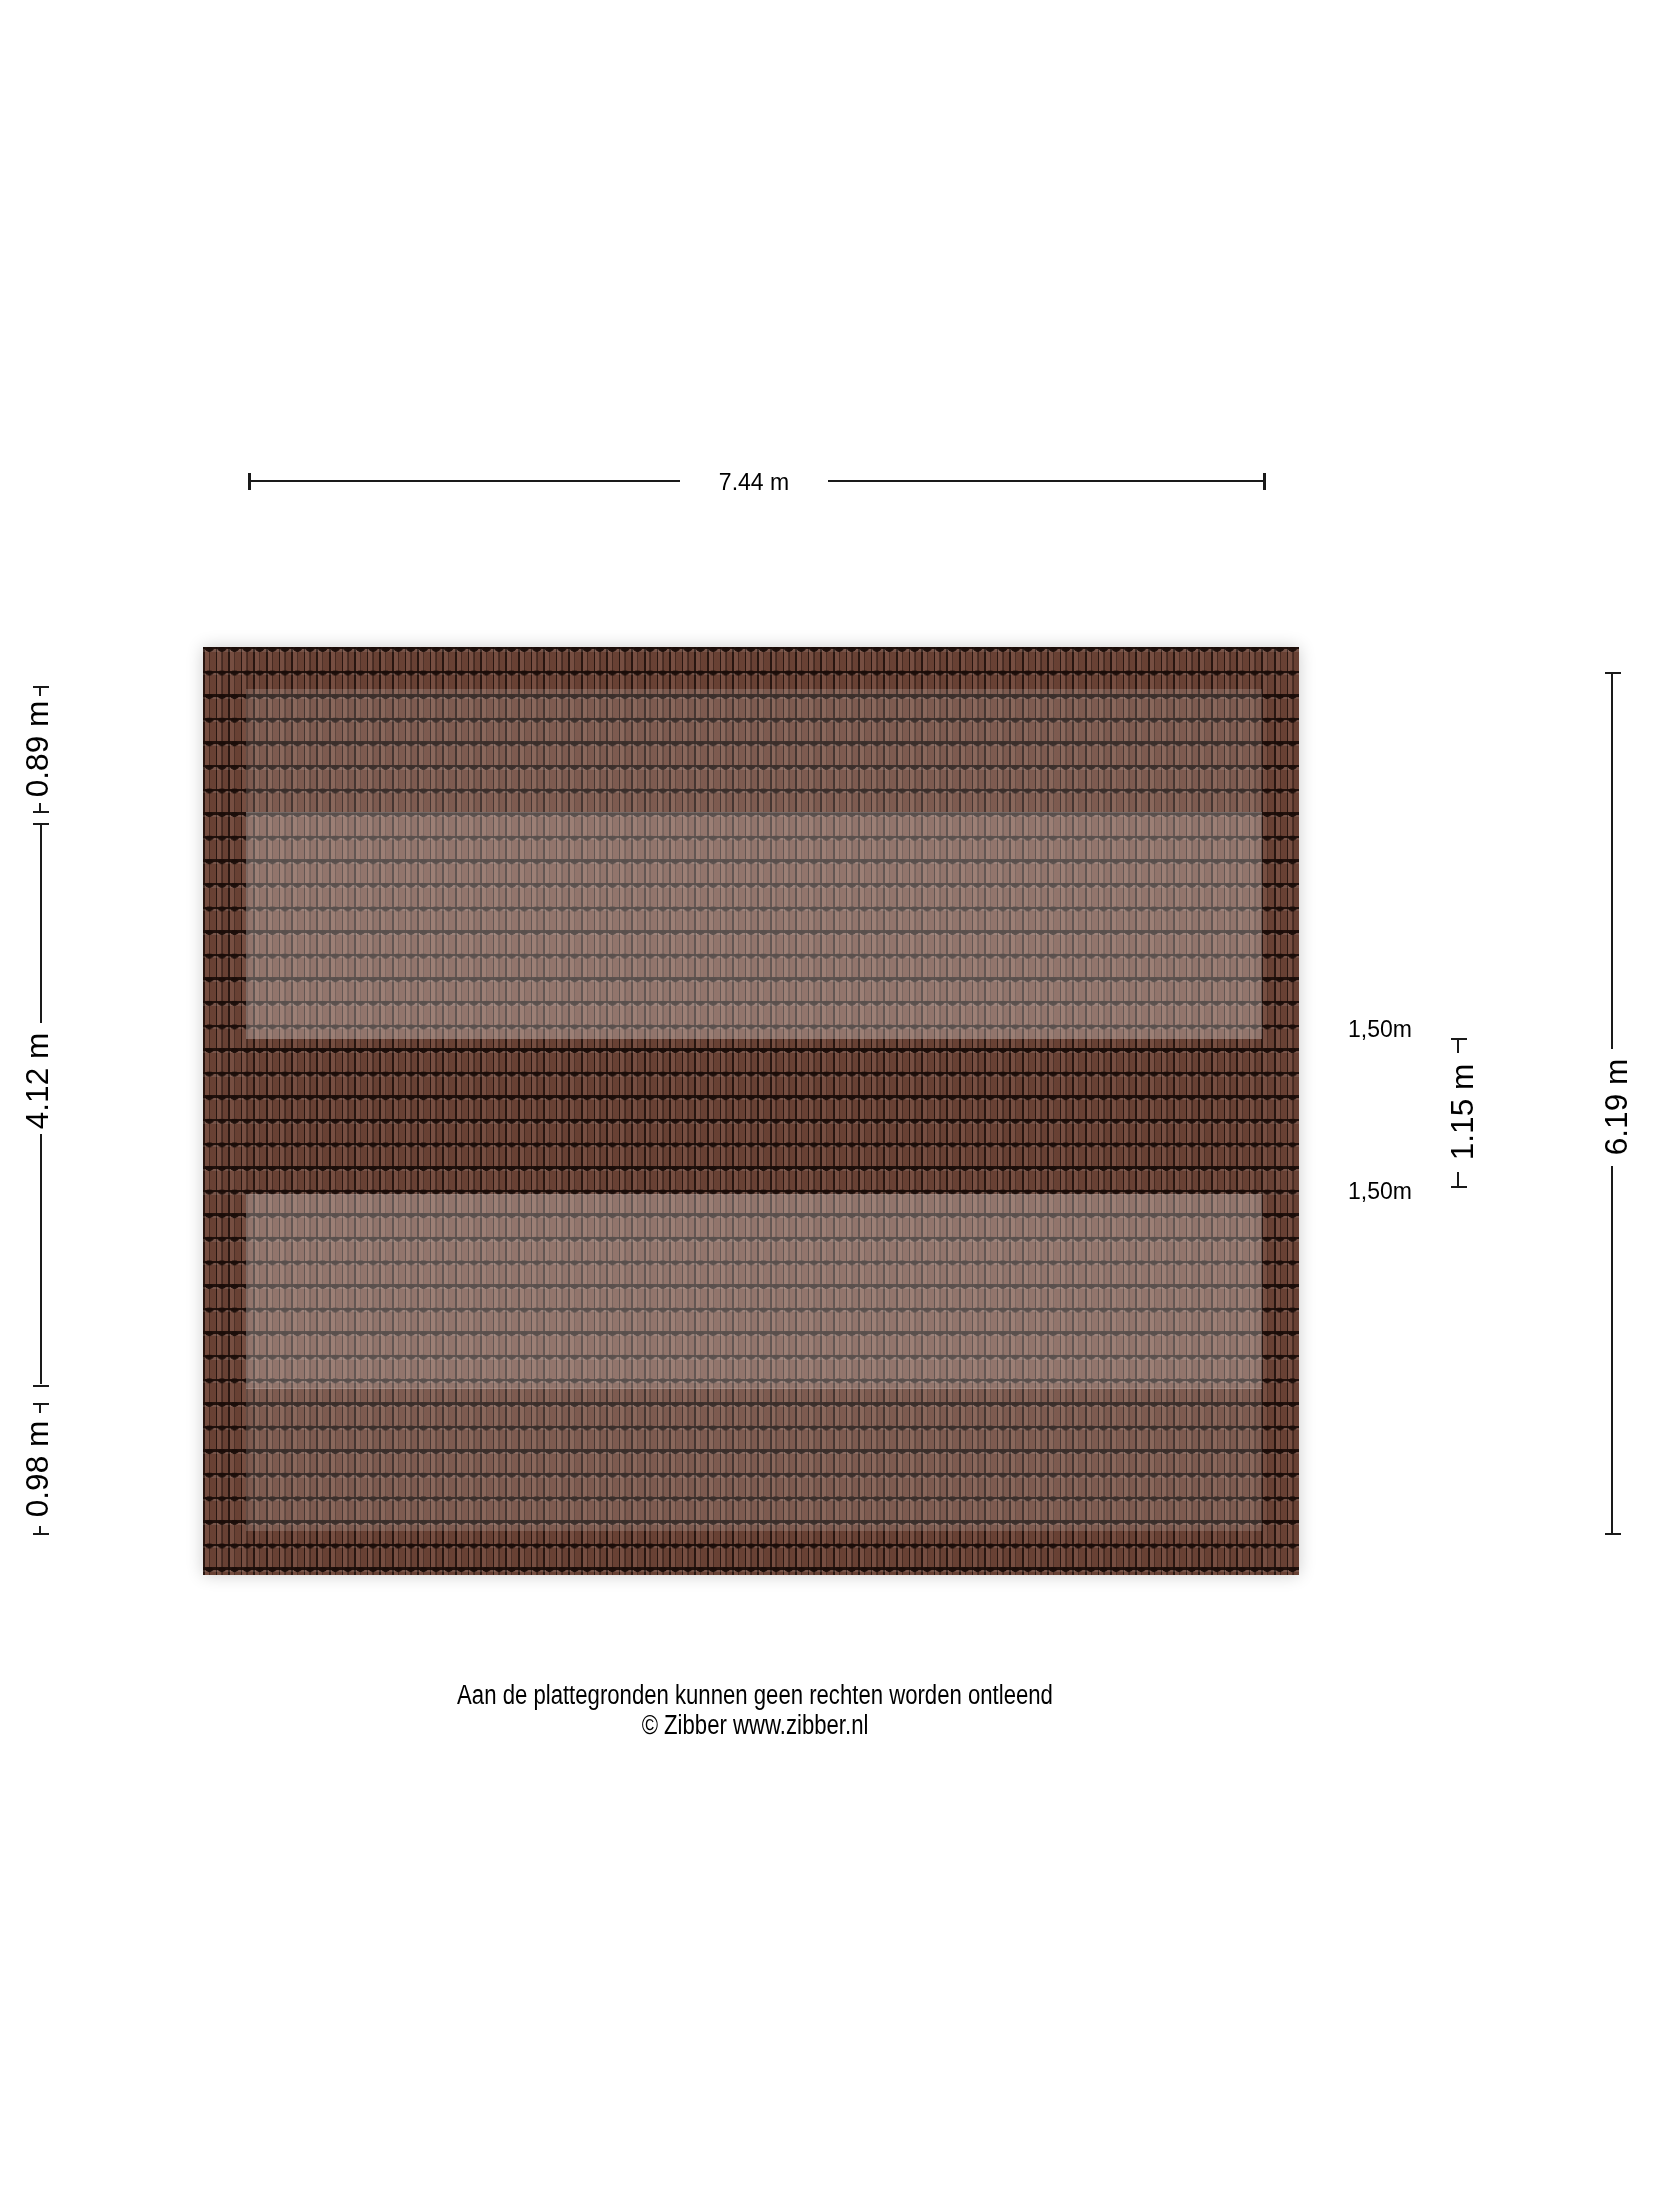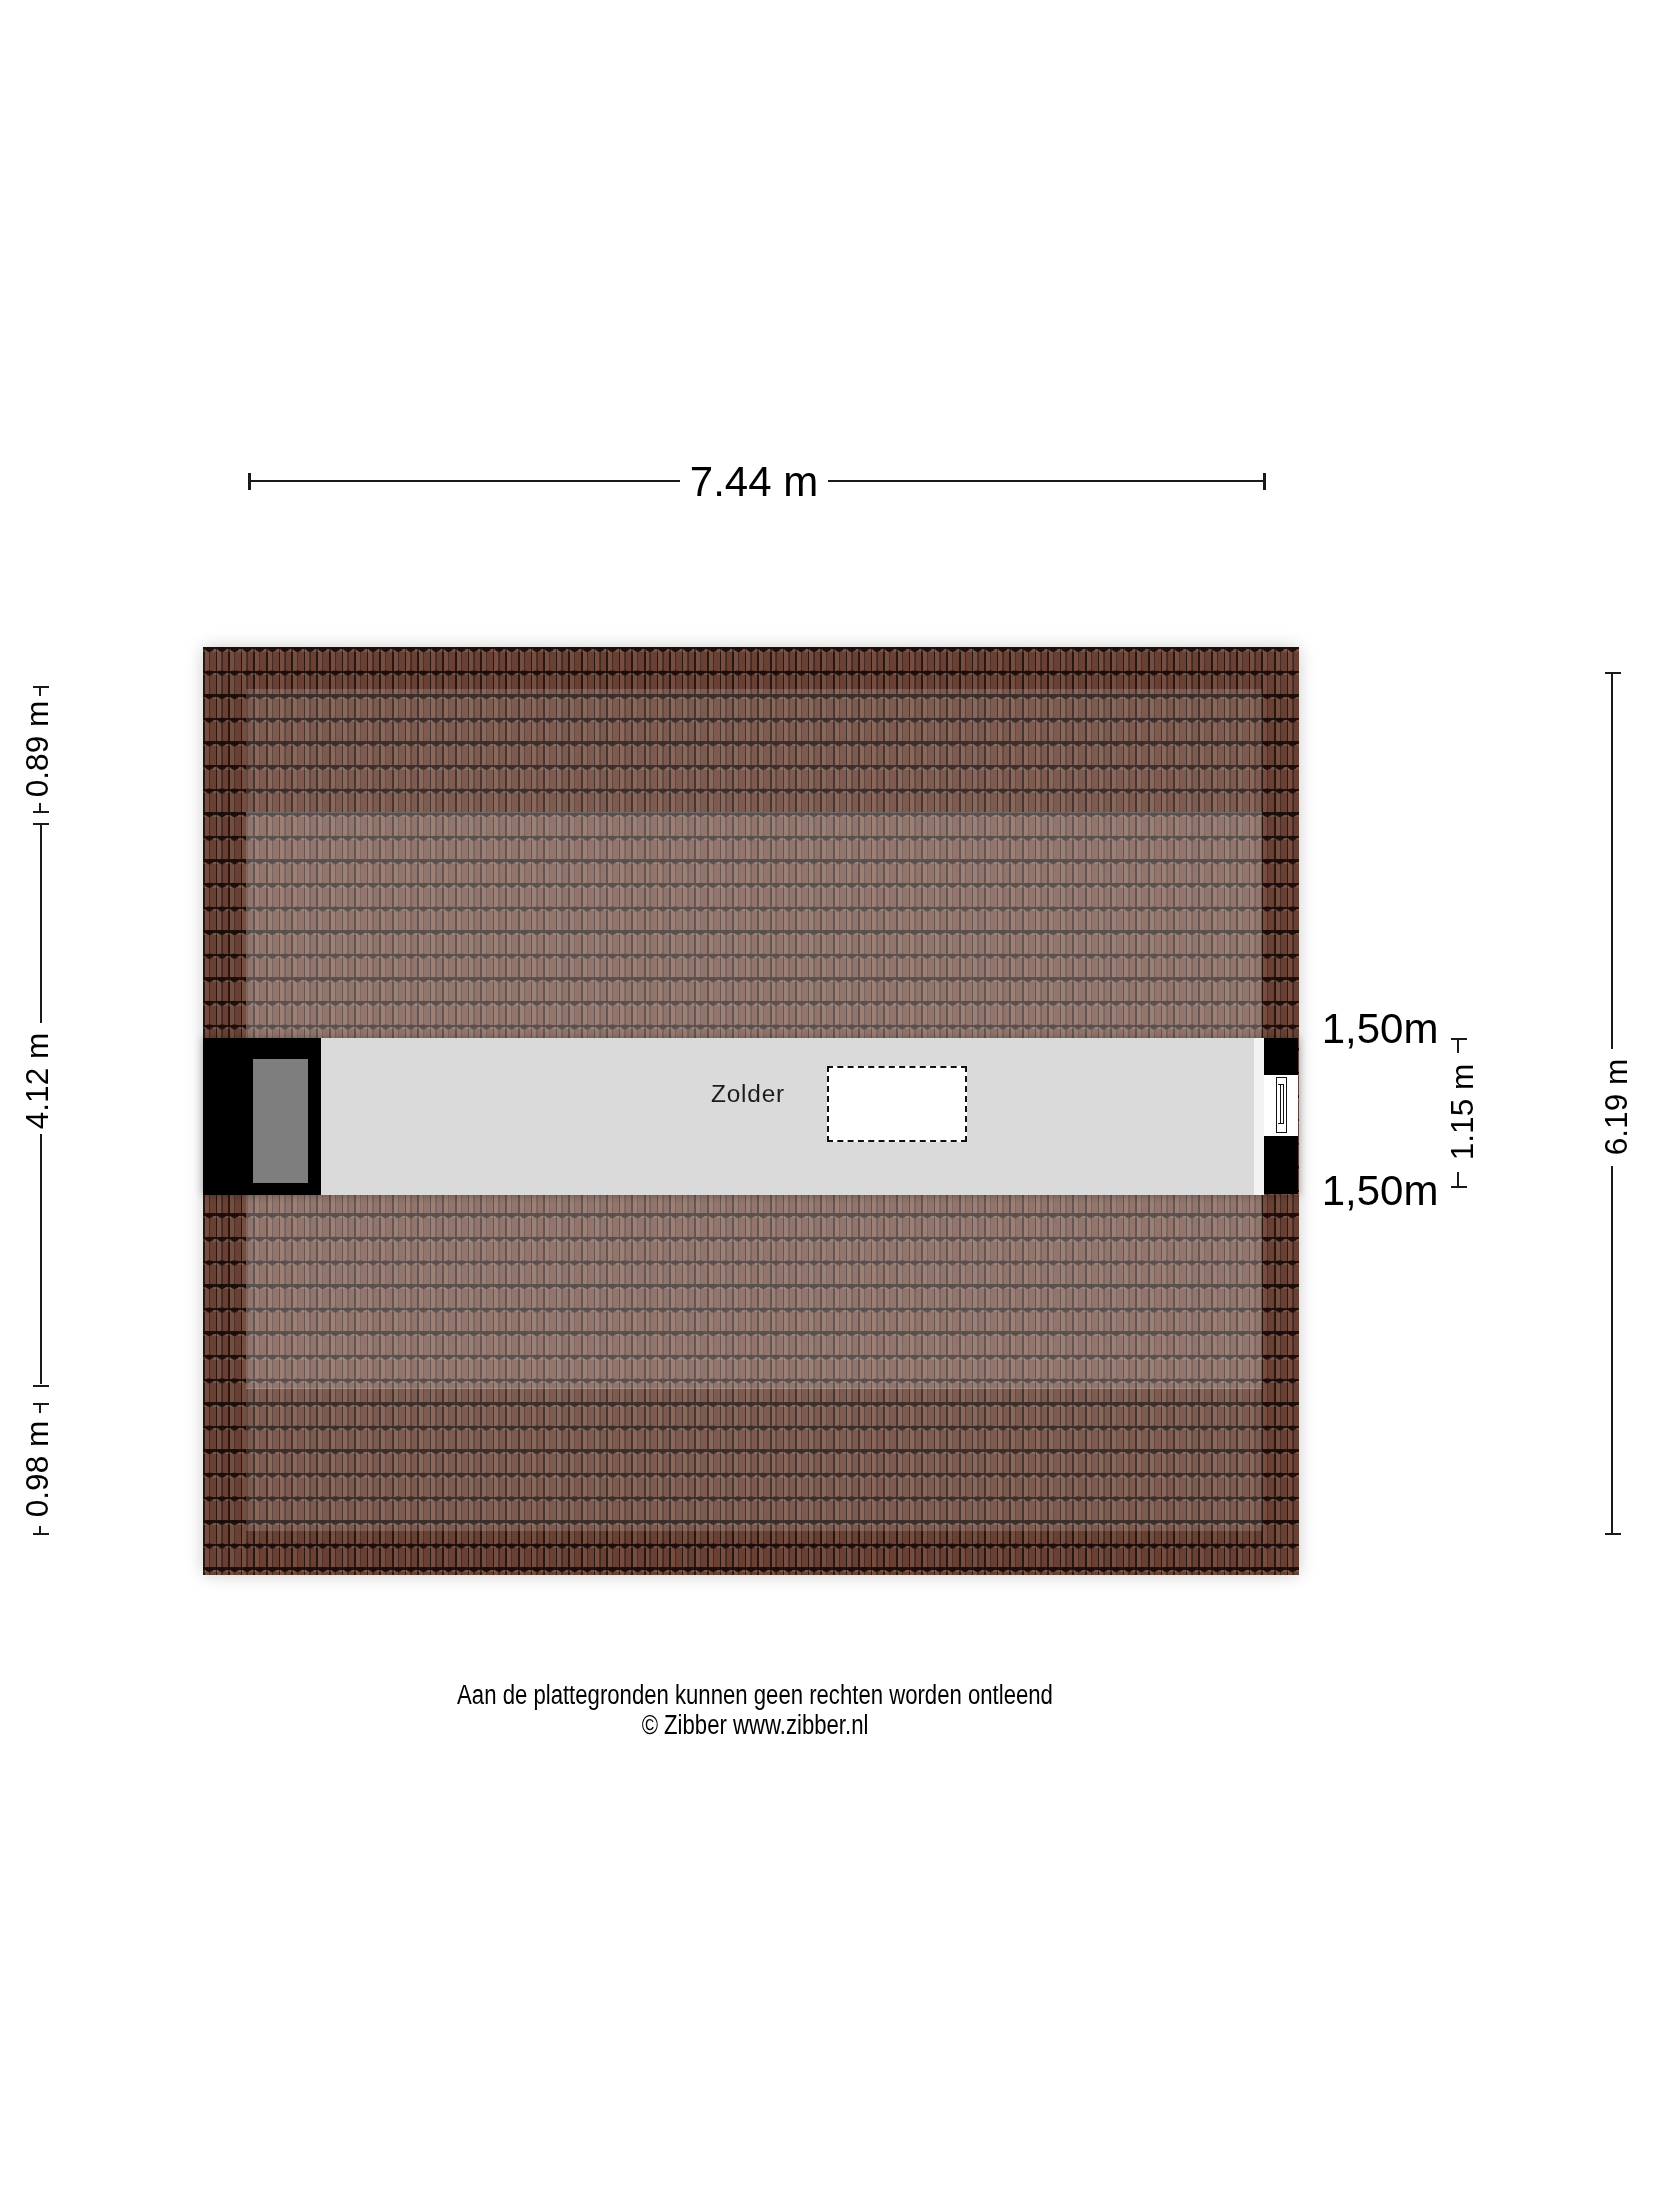--- a/index.html
+++ b/index.html
@@ -47,21 +47,21 @@
   .room-label{
     position:absolute;left:545px;top:56px;width:0;height:0;overflow:visible;
   }
   .room-label span{
     position:absolute;transform:translate(-50%,-50%);font-size:24.4px;letter-spacing:0.8px;color:#1c1c1c;white-space:nowrap;
   }
   
   .dline{position:absolute;background:#1a1a1a;}
   .dim-label-h{
     position:absolute;transform:translate(-50%,-50%);
-    font-size:42px;color:#000;white-space:nowrap;
+    font-size:23px;color:#000;white-space:nowrap;
   }
   .dim-label-v{
     position:absolute;transform:translate(-50%,-50%) rotate(-90deg);
     font-size:31.5px;color:#000;white-space:nowrap;
   }
   
   .footer-line{
     position:absolute;transform:translate(-50%,-50%) scaleX(0.82);
     font-size:27px;color:#000;white-space:nowrap;
   }
@@ -71,36 +71,20 @@
 
 <div class="canvas">
 
   <div class="roof">
     <div class="shade eave" style="left:43px;top:42px;width:1016px;height:124px;"></div>
     <div class="shade main" style="left:43px;top:165px;width:1016px;height:227px;"></div>
     <div class="shade main" style="left:43px;top:547px;width:1016px;height:195px;"></div>
     <div class="shade eave" style="left:43px;top:741px;width:1016px;height:143px;"></div>
   </div>
 
-  <div class="band">
-    <div class="floor"></div>
-    <div class="floor-edge"></div>
-    <div class="left-block">
-      <div class="chimney"></div>
-    </div>
-    <div class="wall-top"></div>
-    <div class="window-area">
-      <div class="window-glyph"></div>
-    </div>
-    <div class="wall-bottom"></div>
-    <div class="opening"></div>
-    <div class="room-label">
-      <span>Zolder</span>
-    </div>
-  </div>
 
   <div>
     <div class="dline" style="left:248px;top:473px;width:3.2px;height:17.3px;"></div>
     <div class="dline" style="left:250px;top:480px;width:430px;height:2.4px;"></div>
     <div class="dim-label-h" style="left:754px;top:482px;">7.44 m</div>
     <div class="dline" style="left:828px;top:480px;width:436px;height:2.4px;"></div>
     <div class="dline" style="left:1263px;top:473px;width:3.2px;height:17.3px;"></div>
   </div>
 
   <div>

